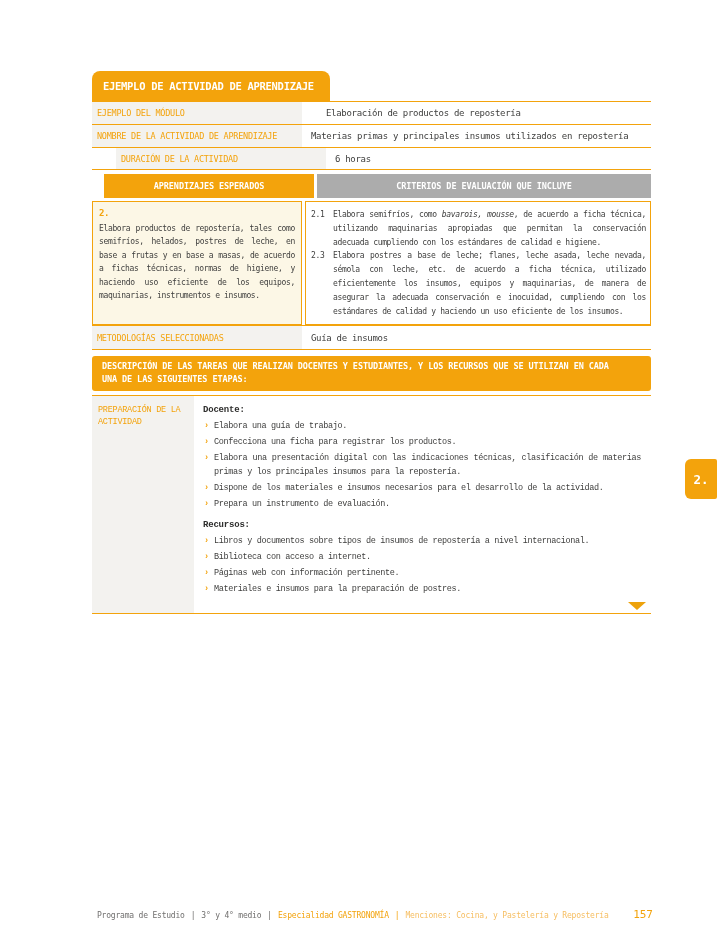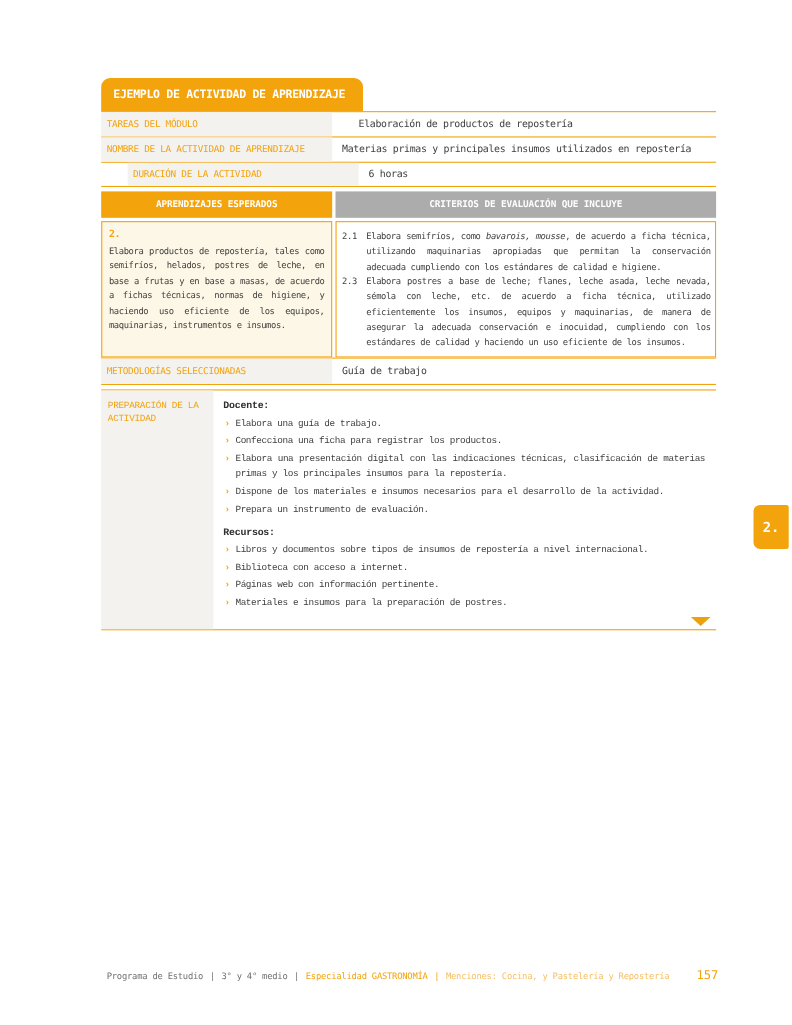--- a/index.html
+++ b/index.html
@@ -33,21 +33,21 @@
     width:210px;flex:none;background:var(--label-bg);color:var(--orange);
     font-size:8.5px;letter-spacing:-0.25px;display:flex;align-items:center;padding-left:5px;
   }
   .info-value{
     flex:1;display:flex;align-items:center;padding-left:9px;
     font-size:9px;letter-spacing:-0.3px;color:var(--text);
   }
   .info-value.bold{font-weight:normal;margin-left:15px;}
 
   
-  .col-headers{display:flex;gap:3px;margin-top:4px;height:24px;}
+  .col-headers{display:flex;gap:3px;margin-top:4px;height:24px;margin-left:12px;}
   .hdr-left{
     width:210px;flex:none;background:var(--orange);color:#fff;font-weight:bold;
     font-size:8.5px;letter-spacing:-0.1px;display:flex;align-items:center;justify-content:center;
   }
   .hdr-right{
     flex:1;background:var(--gray-header);color:#fff;font-weight:bold;
     font-size:8.5px;letter-spacing:-0.1px;display:flex;align-items:center;justify-content:center;
   }
 
   
@@ -110,39 +110,39 @@
   
   .side-tab{
     position:absolute;left:685px;top:459px;width:32px;height:40px;
     background:var(--orange);border-radius:6px 2px 2px 6px;
     color:#fff;font-weight:bold;font-size:12.5px;
     display:flex;align-items:center;justify-content:center;
   }
 
   
   .footer{
-    position:absolute;left:97px;top:880px;width:556px;
+    position:absolute;left:97px;top:908px;width:556px;
     display:flex;align-items:baseline;gap:6px;
     font-size:8px;letter-spacing:-0.2px;color:var(--footer-gray);white-space:nowrap;
   }
   .footer .orange{color:var(--orange);}
   .footer .orange-light{color:var(--orange-light);}
   .footer .page-num{margin-left:auto;color:var(--orange);font-size:11px;letter-spacing:0;}
 </style>
 </head>
 <body>
 
 <div class="page">
   <div class="doc">
 
     <div class="header-tab">EJEMPLO DE ACTIVIDAD DE APRENDIZAJE</div>
 
     <div class="info-table">
       <div class="info-row">
-        <div class="info-label">TAREAS DEL MÓDULO</div>
+        <div class="info-label">EJEMPLO DEL MÓDULO</div>
         <div class="info-value bold">Elaboración de productos de repostería</div>
       </div>
       <div class="info-row">
         <div class="info-label">NOMBRE DE LA ACTIVIDAD DE APRENDIZAJE</div>
         <div class="info-value">Materias primas y principales insumos utilizados en repostería</div>
       </div>
       <div class="info-row last">
         <div class="info-label">DURACIÓN DE LA ACTIVIDAD</div>
         <div class="info-value">6 horas</div>
       </div>
@@ -165,23 +165,24 @@
         </div>
         <div class="crit-item">
           <span class="crit-num">2.3</span>
           <span class="crit-text">Elabora postres a base de leche; flanes, leche asada, leche nevada, sémola con leche, etc. de acuerdo a ficha técnica, utilizado eficientemente los insumos, equipos y maquinarias, de manera de asegurar la adecuada conservación e inocuidad, cumpliendo con los estándares de calidad y haciendo un uso eficiente de los insumos.</span>
         </div>
       </div>
     </div>
 
     <div class="method-row">
       <div class="method-label">METODOLOGÍAS SELECCIONADAS</div>
-      <div class="method-value">Guía de trabajo</div>
-    </div>
-
+      <div class="method-value">Guía de insumos</div>
+    </div>
+
+    <div class="desc-band">DESCRIPCIÓN DE LAS TAREAS QUE REALIZAN DOCENTES Y ESTUDIANTES, Y LOS RECURSOS QUE SE UTILIZAN EN CADA UNA DE LAS SIGUIENTES ETAPAS:</div>
 
     <div class="prep-row">
       <div class="prep-label">PREPARACIÓN DE LA ACTIVIDAD</div>
       <div class="prep-content">
         <div class="block-title">Docente:</div>
         <ul class="bullets">
           <li><span class="chev">›</span><span>Elabora una guía de trabajo.</span></li>
           <li><span class="chev">›</span><span>Confecciona una ficha para registrar los productos.</span></li>
           <li><span class="chev">›</span><span>Elabora una presentación digital con las indicaciones técnicas, clasificación de materias primas y los principales insumos para la repostería.</span></li>
           <li><span class="chev">›</span><span>Dispone de los materiales e insumos necesarios para el desarrollo de la actividad.</span></li>

